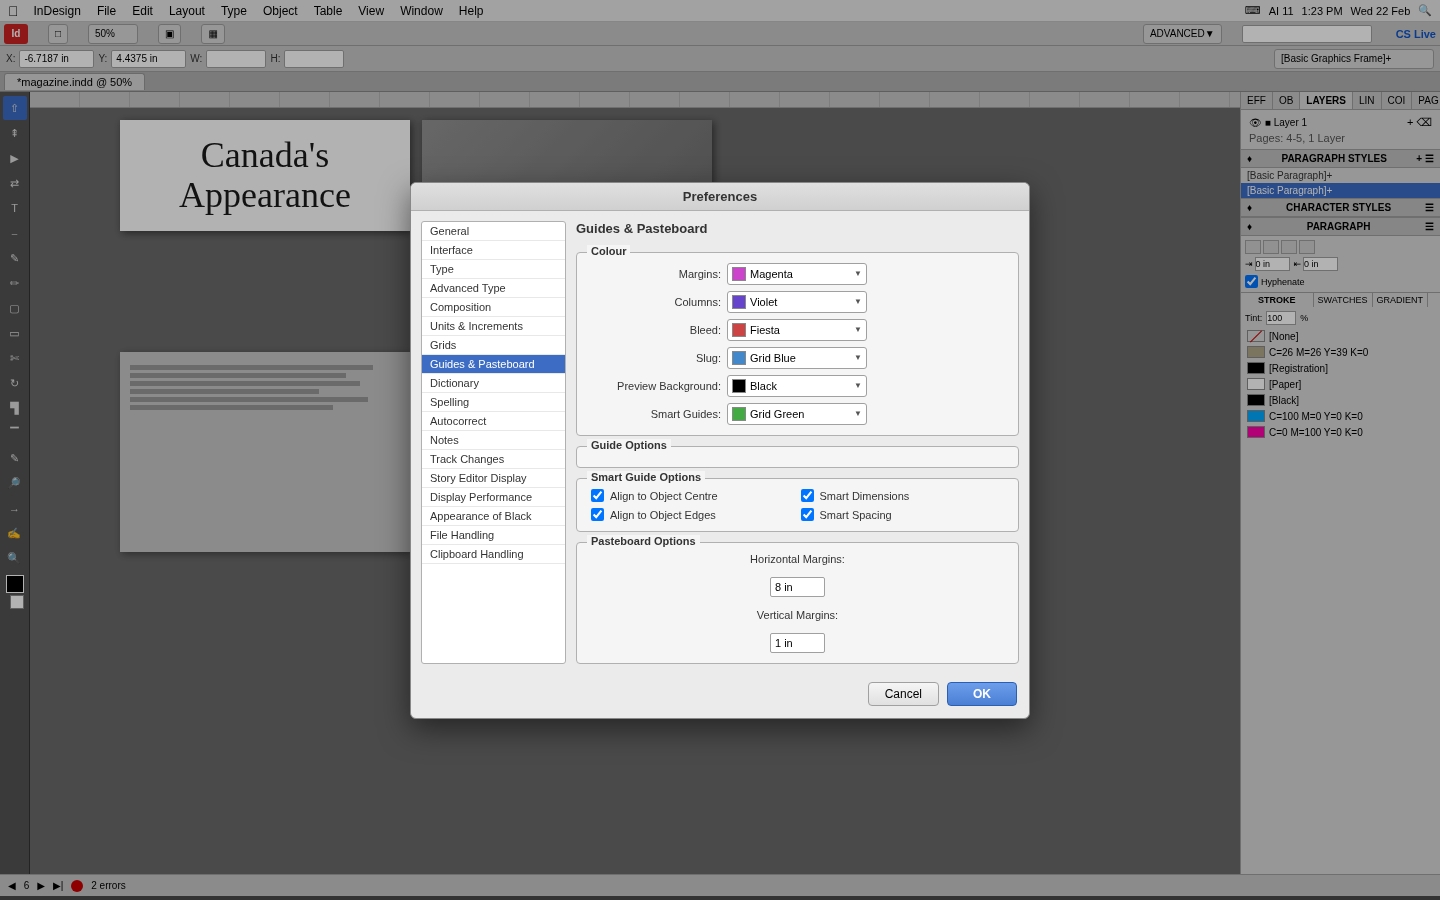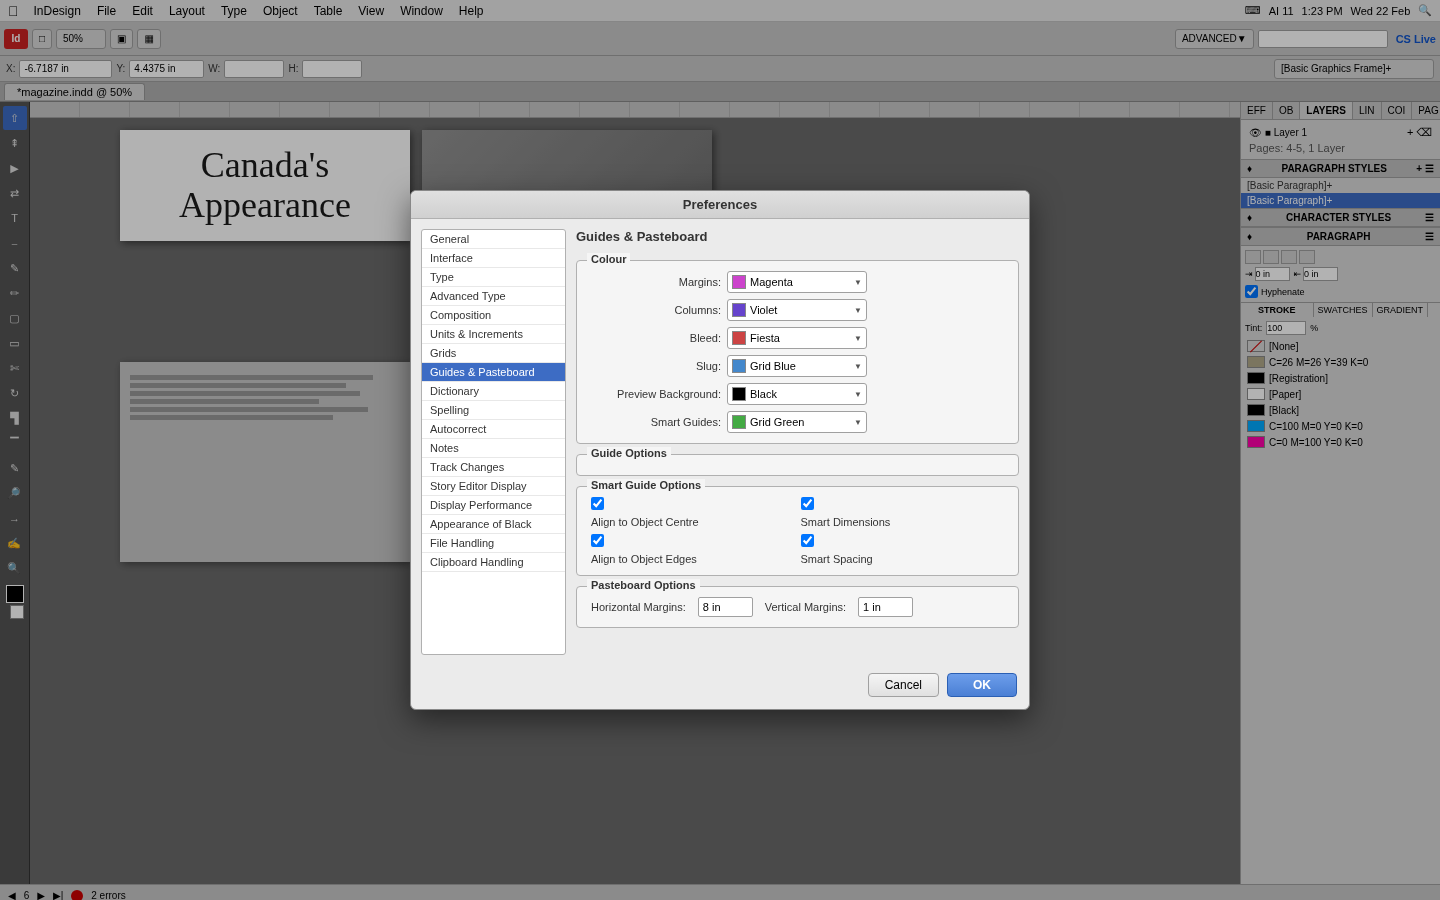--- a/index.html
+++ b/index.html
@@ -24,26 +24,26 @@
       font-size: 12px;
       gap: 2px;
     }
     .menu-bar .apple-icon { margin-right: 6px; font-size: 14px; }
     .menu-bar .menu-item { padding: 2px 7px; cursor: pointer; border-radius: 3px; }
     .menu-bar .right-items { margin-left: auto; display: flex; align-items: center; gap: 8px; font-size: 11px; }
 
     
     .toolbar {
       background: #c8c8c8;
-      height: 34px;
+      height: 24px;
       display: flex;
       align-items: center;
       padding: 0 4px;
       border-bottom: 1px solid #a0a0a0;
-      gap: 4px;
+      gap: 20px;
     }
     .toolbar-btn {
       background: #d8d8d8;
       border: 1px solid #a0a0a0;
       border-radius: 3px;
       padding: 1px 6px;
       font-size: 10px;
       cursor: pointer;
       height: 20px;
       display: flex;
@@ -285,36 +285,36 @@
       background: white;
       border: 1px solid #a0a0a0;
       border-radius: 2px;
       height: 20px;
       padding: 0 4px;
       font-size: 11px;
       width: 40px;
     }
     .checkbox-row {
       display: flex;
-      align-items: flex-start;
+      align-items: flex-end;
       gap: 6px;
       font-size: 11px;
       color: #333;
-      flex-direction: column;
     }
     .checkbox-row input[type=checkbox] { margin: 0; }
     .guide-options-grid {
       display: grid;
       grid-template-columns: 1fr 1fr;
       gap: 6px;
     }
     .pasteboard-row {
       display: flex;
       align-items: center;
       gap: 12px;
+      flex-direction: column;
     }
     .pasteboard-label { font-size: 11px; color: #333; }
     .pasteboard-input {
       background: white;
       border: 1px solid #a0a0a0;
       border-radius: 2px;
       height: 20px;
       padding: 0 4px;
       font-size: 11px;
       width: 55px;
@@ -424,21 +424,21 @@
   <div class="toolbar-btn">
     <span>ADVANCED</span> ▼
   </div>
   <div class="toolbar-input" style="width:130px;"></div>
   <div style="color:#1155cc;font-size:11px;font-weight:bold;margin-left:4px;">CS Live</div>
 </div>
 
 <div class="coord-bar">
   <span class="coord-label">X:</span>
   <div style="display:flex;align-items:center;gap:2px;">
-    <input class="coord-input" value="-6.7187 in" style="width: 93px;">
+    <input class="coord-input" value="-6.7187 in" style="width: 75px;">
   </div>
   <span class="coord-label">Y:</span>
   <div style="display:flex;align-items:center;gap:2px;">
     <input class="coord-input" value="4.4375 in" style="width: 75px;">
   </div>
   <span class="coord-label">W:</span>
   <input class="coord-input" style="width: 60px;">
   <span class="coord-label">H:</span>
   <input class="coord-input" style="width: 60px;">
   <div style="flex:1;"></div>
@@ -589,21 +589,21 @@
 
     <div style="border-top:1px solid #a0a0a0;">
       <div style="display:flex;">
         <div class="panel-tab active" style="font-size:9px;padding:2px 17px;">STROKE</div>
         <div class="panel-tab" style="font-size:9px;padding:2px 4px;">SWATCHES</div>
         <div class="panel-tab" style="font-size:9px;padding:2px 4px;">GRADIENT</div>
       </div>
       <div class="swatch-section">
         <div style="display:flex;align-items:center;gap:4px;margin-bottom:3px;font-size:9px;">
           <span>Tint:</span>
-          <input style="width: 40px; height: 14px; font-size: 9px; border: 1px solid rgb(160, 160, 160);" value="100">
+          <input style="width: 30px; height: 14px; font-size: 9px; border: 1px solid rgb(160, 160, 160);" value="100">
           <span>%</span>
         </div>
         <div class="swatch-row">
           <div class="swatch-color" style="background:transparent;border:1px solid #888;position:relative;">
             <div style="position:absolute;top:50%;left:0;right:0;height:1px;background:#cc0000;transform:rotate(-45deg);"></div>
           </div>
           <span>[None]</span>
         </div>
         <div class="swatch-row">
           <div class="swatch-color" style="background:#b0a888;"></div>

